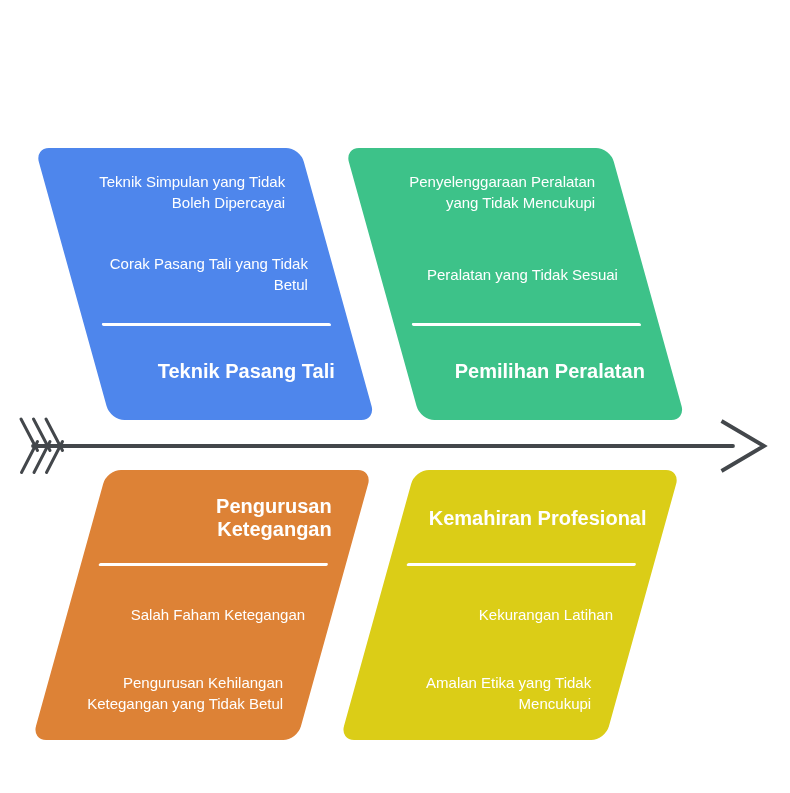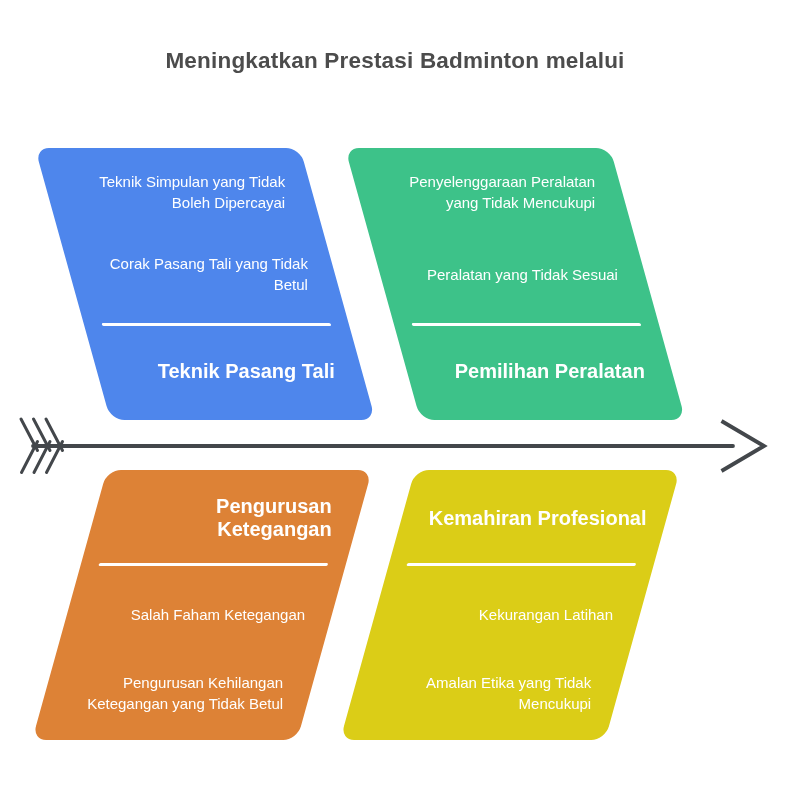--- a/index.html
+++ b/index.html
@@ -98,21 +98,20 @@
     height: 793px;
     pointer-events: none;
   }
 </style>
 </head>
 <body>
 
 <div id="canvas">
 
   <div class="page-title" style="color: rgb(76, 76, 76);">
-    <div>Meningkatkan Prestasi Badminton melalui</div>
   </div>
 
   <svg id="arrow-svg" viewBox="0 0 790 793">
     <g fill="none" stroke-linecap="round" style="stroke: rgb(67, 71, 75);">
 
       <g stroke-width="3">
         <path d="M 21 419 L 37.5 450.5"></path>
         <path d="M 21.5 472.5 L 37.5 441.5"></path>
         <path d="M 33.5 419 L 50 450.5"></path>
         <path d="M 34 472.5 L 50 441.5"></path>

